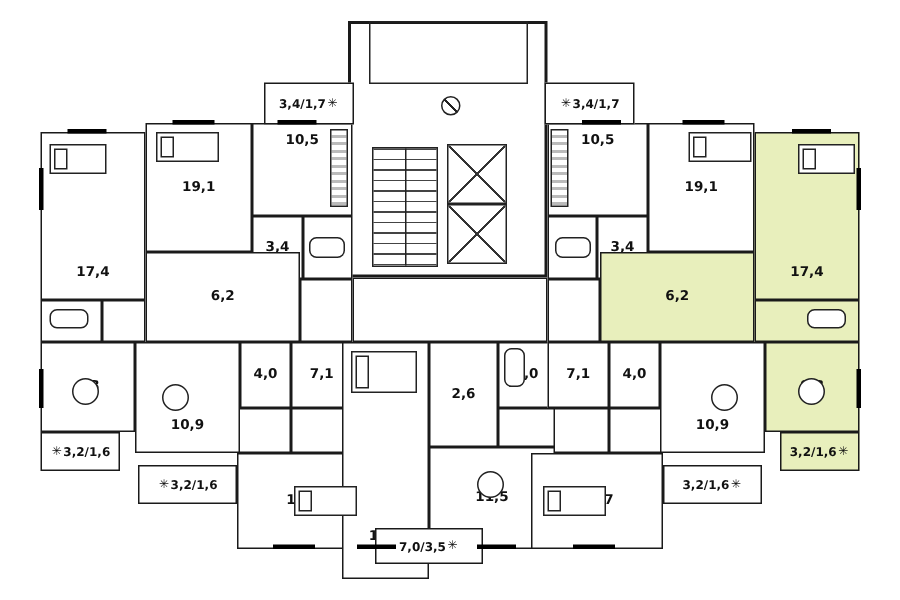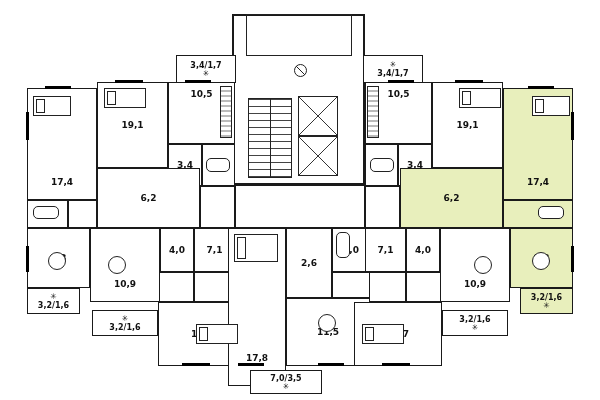--- a/index.html
+++ b/index.html
@@ -1,21 +1,21 @@
 <!DOCTYPE html>
 <html style="--hl: #e8efbc;"><head>
 <meta charset="utf-8">
 <style>
   html,body{margin:0;padding:0;background:#fff;}
   .plan{position:relative;width:600px;height:400px;background:#fff;overflow:hidden;
         font-family:"DejaVu Sans",sans-serif;color:#111;}
   .room{position:absolute;box-sizing:border-box;border:1.5px solid #1a1a1a;background:#fff;
         display:flex;align-items:center;justify-content:center;}
   .room .a{font-size:9px;font-weight:bold;white-space:nowrap;}
-  .bal{border-width:1px;flex-direction:column;}
+  .bal{border-width:1px;}
   .bal .a{font-size:8px;}
   .sun{font-size:8px;margin:0 1px;line-height:1;}
   .hl{background:var(--hl,#e8efbc);}
   .lb{align-items:flex-end;padding-bottom:12px;}
   .lb2{align-items:flex-end;padding-bottom:22px;}
   .lt{align-items:flex-start;padding-top:6px;}
   .lr{justify-content:flex-end;padding-right:8px;}
   .fill{position:absolute;box-sizing:border-box;border:1px solid #1a1a1a;background:#fff;}
   .core{position:absolute;left:232px;top:14px;width:133px;height:171px;border:2px solid #1a1a1a;
         box-sizing:border-box;background:#fff;}
@@ -114,21 +114,21 @@
     </div>
   <div class="room" style="left:286px;top:228px;width:46px;height:70px;">
     <span class="a">2,6</span>
     </div>
   <div class="room" style="left:332px;top:228px;width:38px;height:44px;">
     <span class="a">4,0</span>
     </div>
   <div class="room" style="left:286px;top:298px;width:84px;height:68px;text-align:center;">
     <span class="a">11,5</span>
     </div>
-  <div class="room bal" style="left:250px;top:370px;width:72px;height:24px;">
+  <div class="room bal" style="left:250px;top:352px;width:72px;height:24px;">
     <span class="a">7,0/3,5</span>
     <span class="sun">✳</span>
     </div>
 
   <div class="room lt" style="left:365px;top:82px;width:67px;height:62px;">
     <span class="a">10,5</span>
     </div>
   <div class="room" style="left:432px;top:82px;width:71px;height:86px;">
     <span class="a">19,1</span>
     </div>

